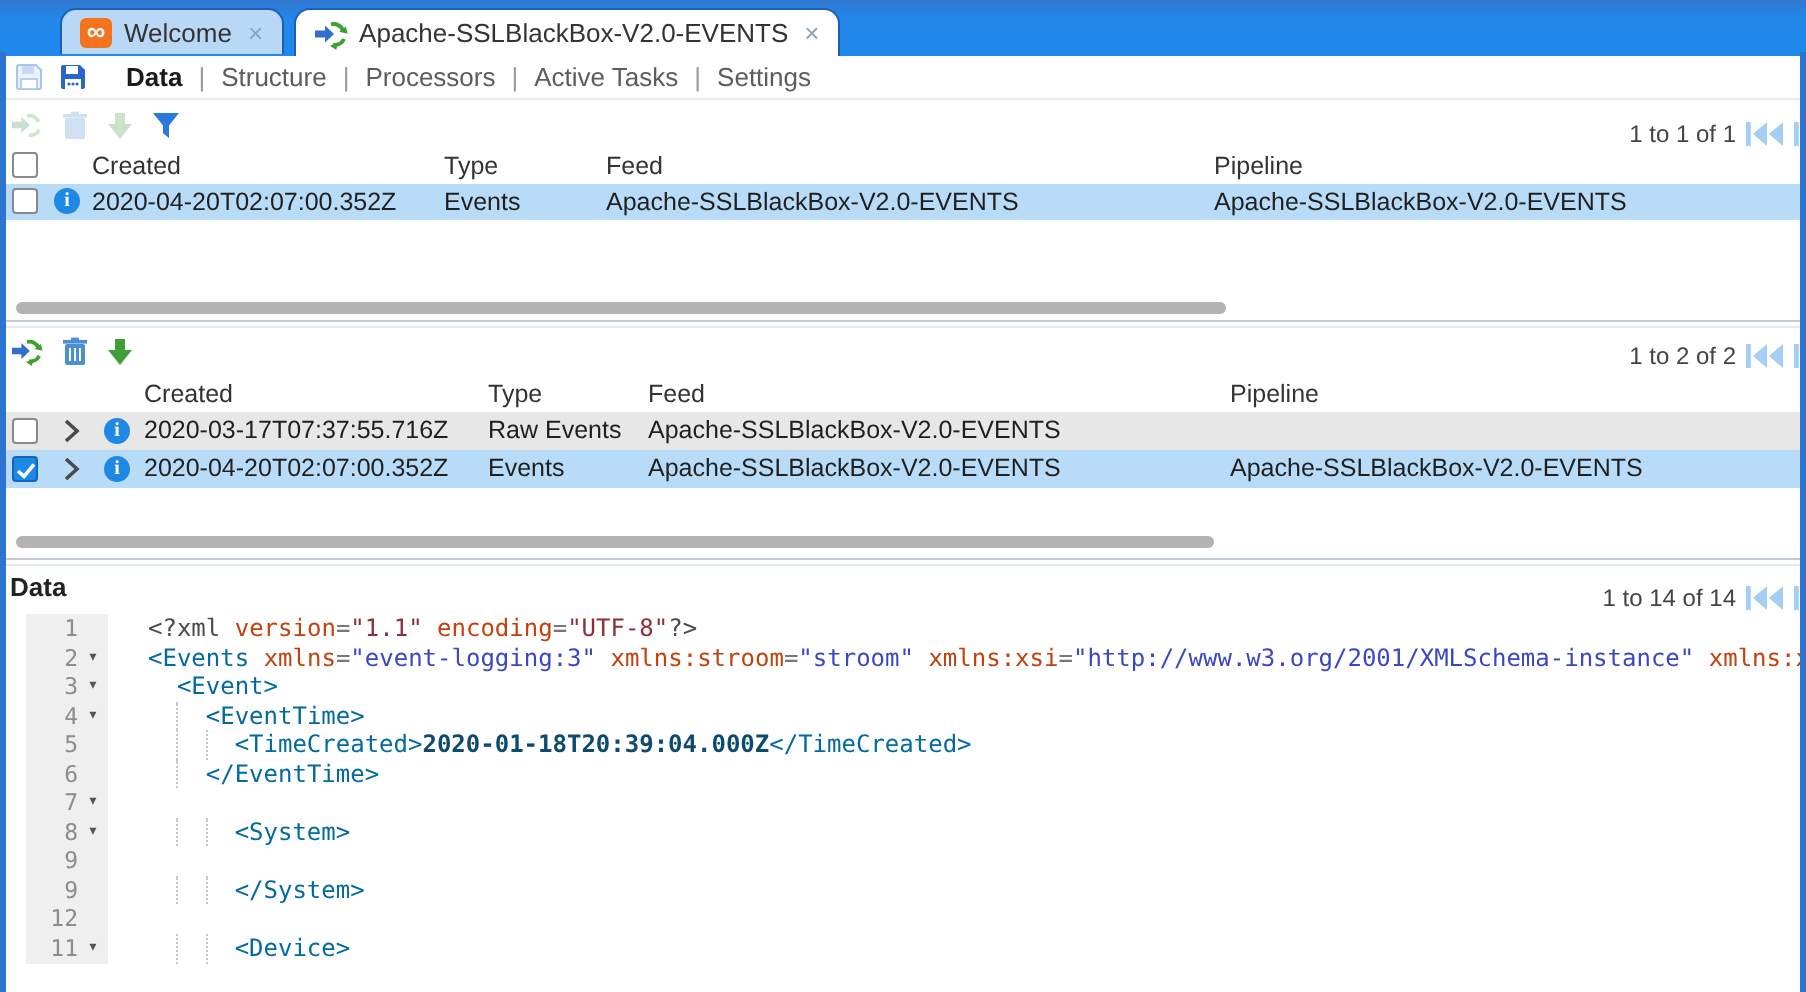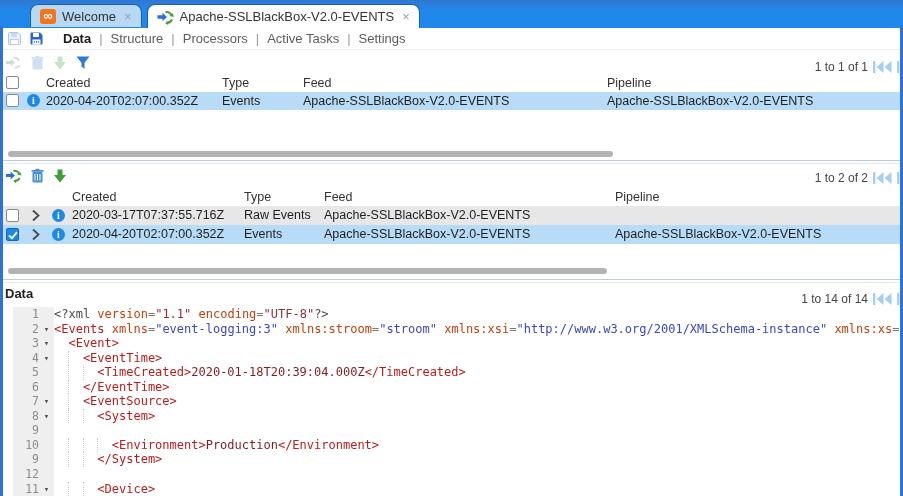--- a/index.html
+++ b/index.html
@@ -64,27 +64,27 @@
   .mini-icons { position:absolute; left:5px; display:flex; gap:9px; align-items:center; }
 
   
   .data-title { position:absolute; left:5px; top:286px; font-size:13px; font-weight:bold; color:#222; }
   .code { position:absolute; top:307px; left:3px; right:3px; bottom:0;
     font-family:"DejaVu Sans Mono", monospace; font-size:12px; background:#fff; }
   .codeline { display:flex; height:14.55px; line-height:14.55px; white-space:pre; }
   .gutter { margin-left:10px; width:41px; flex:none; background:#efefef; display:flex; }
   .lnum { flex:1; text-align:right; color:#8c8c8c; font-size:11.5px; }
   .fold { width:15px; flex:none; color:#555; font-size:9px; text-align:center; }
-  .lcontent { padding-left:0; display:flex; }
+  .lcontent { padding-left:20px; display:flex; }
   .lcontent span { white-space:pre; }
   .ind { width:14.45px; flex:none; border-left:1px dotted #c8c8c8; }
   .ind:first-child { border-left:none; }
-  .tk-pi{color:#4a4a4a} .tk-tag{color:#b91c1c} .tk-attr{color:#c2410c}
+  .tk-pi{color:#4a4a4a} .tk-tag{color:#0369a1} .tk-attr{color:#c2410c}
   .tk-eq{color:#777} .tk-str{color:#3a46c4} .tk-str2{color:#8b3038}
-  .tk-text{color:#7f1d1d;font-weight:normal} .tk-sp{}
+  .tk-text{color:#0c4a6e;font-weight:bold} .tk-sp{}
 </style>
 </head>
 <body>
 
 <div class="edge l"></div>
 <div class="edge r"></div>
 
 <div class="tabbar">
   <div class="tab inactive">
     <span class="logo-badge">∞</span>
@@ -262,20 +262,19 @@
       <polygon points="18.5,0 11.5,6 18.5,12" fill="#a6cdf2"></polygon>
   </svg>
 </div>
 <div class="code">
     <div class="codeline"><div class="gutter"><span class="lnum">1</span><span class="fold"></span></div><div class="lcontent"><span class="tk-pi">&lt;?xml </span><span class="tk-attr">version</span><span class="tk-eq">=</span><span class="tk-str2">"1.1"</span><span class="tk-sp"> </span><span class="tk-attr">encoding</span><span class="tk-eq">=</span><span class="tk-str2">"UTF-8"</span><span class="tk-pi">?&gt;</span></div></div>
     <div class="codeline"><div class="gutter"><span class="lnum">2</span><span class="fold">▾</span></div><div class="lcontent"><span class="tk-tag">&lt;Events</span><span class="tk-sp"> </span><span class="tk-attr">xmlns</span><span class="tk-eq">=</span><span class="tk-str">"event-logging:3"</span><span class="tk-sp"> </span><span class="tk-attr">xmlns:stroom</span><span class="tk-eq">=</span><span class="tk-str">"stroom"</span><span class="tk-sp"> </span><span class="tk-attr">xmlns:xsi</span><span class="tk-eq">=</span><span class="tk-str">"http://www.w3.org/2001/XMLSchema-instance"</span><span class="tk-sp"> </span><span class="tk-attr">xmlns:xs</span><span class="tk-eq">=</span></div></div>
     <div class="codeline"><div class="gutter"><span class="lnum">3</span><span class="fold">▾</span></div><div class="lcontent"><span class="ind"></span><span class="tk-tag">&lt;Event&gt;</span></div></div>
     <div class="codeline"><div class="gutter"><span class="lnum">4</span><span class="fold">▾</span></div><div class="lcontent"><span class="ind"></span><span class="ind"></span><span class="tk-tag">&lt;EventTime&gt;</span></div></div>
     <div class="codeline"><div class="gutter"><span class="lnum">5</span><span class="fold"></span></div><div class="lcontent"><span class="ind"></span><span class="ind"></span><span class="ind"></span><span class="tk-tag">&lt;TimeCreated&gt;</span><span class="tk-text">2020-01-18T20:39:04.000Z</span><span class="tk-tag">&lt;/TimeCreated&gt;</span></div></div>
     <div class="codeline"><div class="gutter"><span class="lnum">6</span><span class="fold"></span></div><div class="lcontent"><span class="ind"></span><span class="ind"></span><span class="tk-tag">&lt;/EventTime&gt;</span></div></div>
-    <div class="codeline"><div class="gutter"><span class="lnum">7</span><span class="fold">▾</span></div><div class="lcontent"><span class="ind"></span><span class="ind"></span><span class="tk-tag">&lt;EventSource&gt;</span></div></div>
+    <div class="codeline"><div class="gutter"><span class="lnum">7</span><span class="fold">▾</span></div></div>
     <div class="codeline"><div class="gutter"><span class="lnum">8</span><span class="fold">▾</span></div><div class="lcontent"><span class="ind"></span><span class="ind"></span><span class="ind"></span><span class="tk-tag">&lt;System&gt;</span></div></div>
     <div class="codeline"><div class="gutter"><span class="lnum">9</span><span class="fold"></span></div></div>
-    <div class="codeline"><div class="gutter"><span class="lnum">10</span><span class="fold"></span></div><div class="lcontent"><span class="ind"></span><span class="ind"></span><span class="ind"></span><span class="ind"></span><span class="tk-tag">&lt;Environment&gt;</span><span class="tk-text">Production</span><span class="tk-tag">&lt;/Environment&gt;</span></div></div>
     <div class="codeline"><div class="gutter"><span class="lnum">9</span><span class="fold"></span></div><div class="lcontent"><span class="ind"></span><span class="ind"></span><span class="ind"></span><span class="tk-tag">&lt;/System&gt;</span></div></div>
     <div class="codeline"><div class="gutter"><span class="lnum">12</span><span class="fold"></span></div></div>
     <div class="codeline"><div class="gutter"><span class="lnum">11</span><span class="fold">▾</span></div><div class="lcontent"><span class="ind"></span><span class="ind"></span><span class="ind"></span><span class="tk-tag">&lt;Device&gt;</span></div></div>
   </div>
 
 </body></html>

